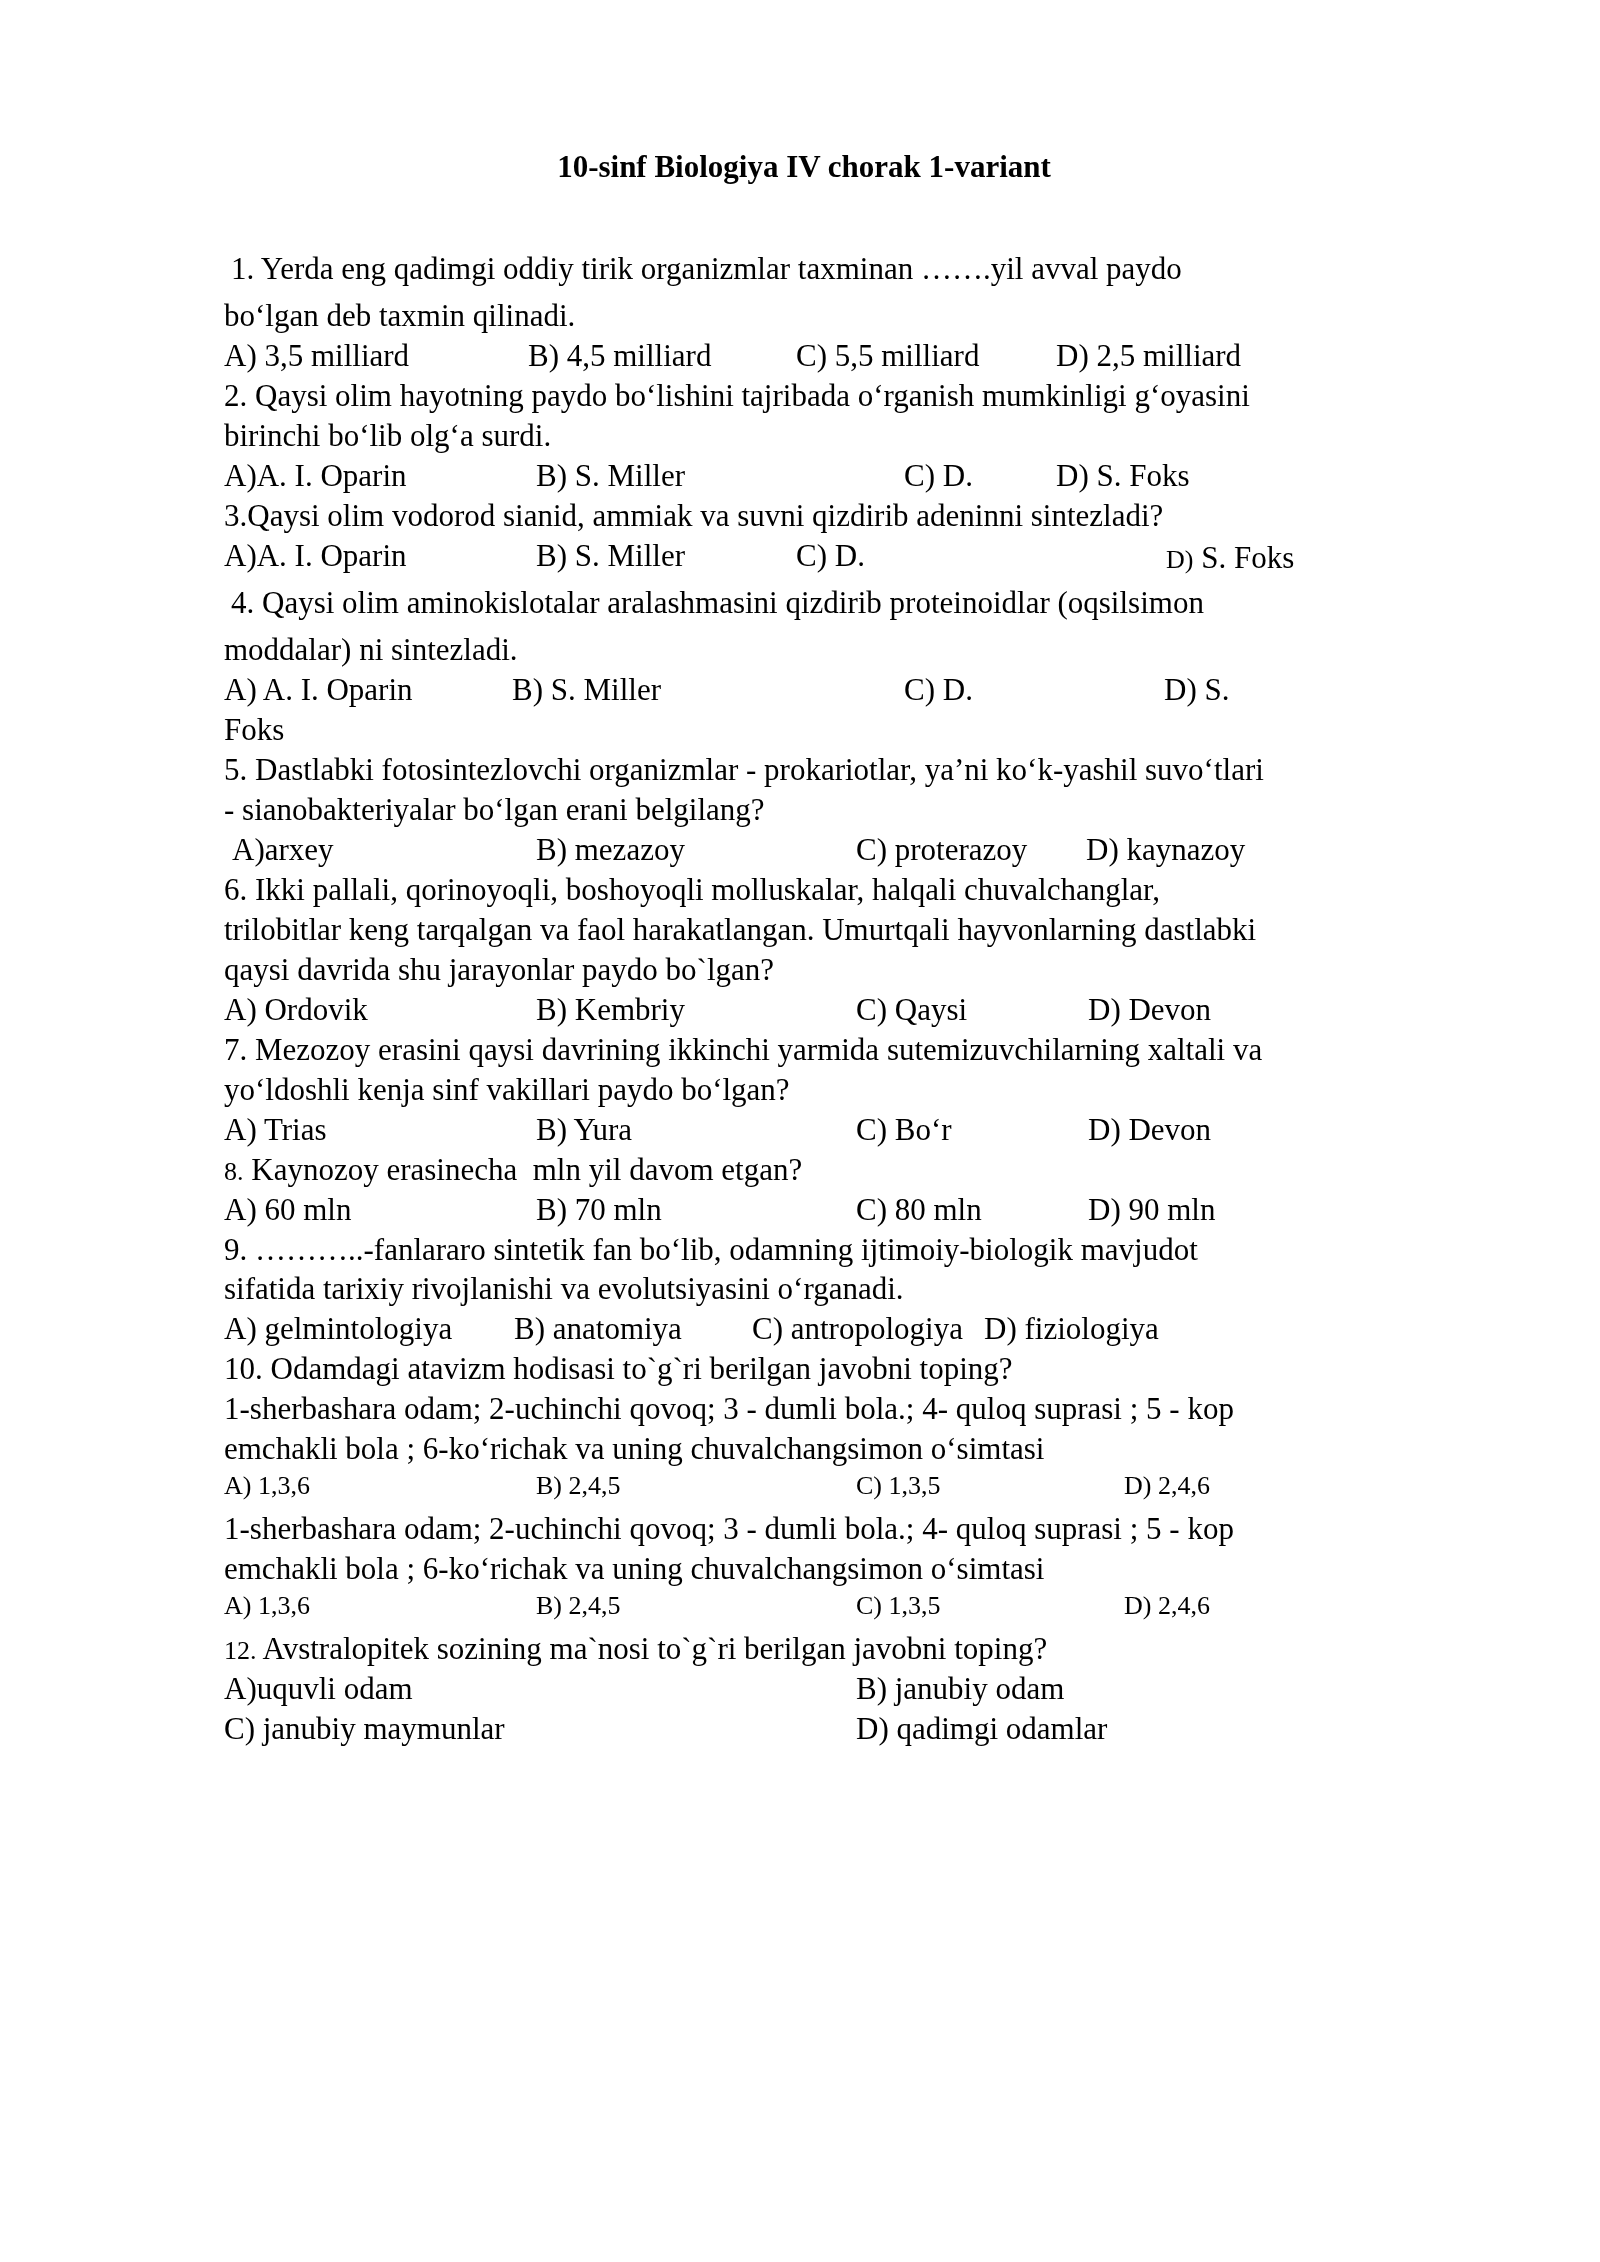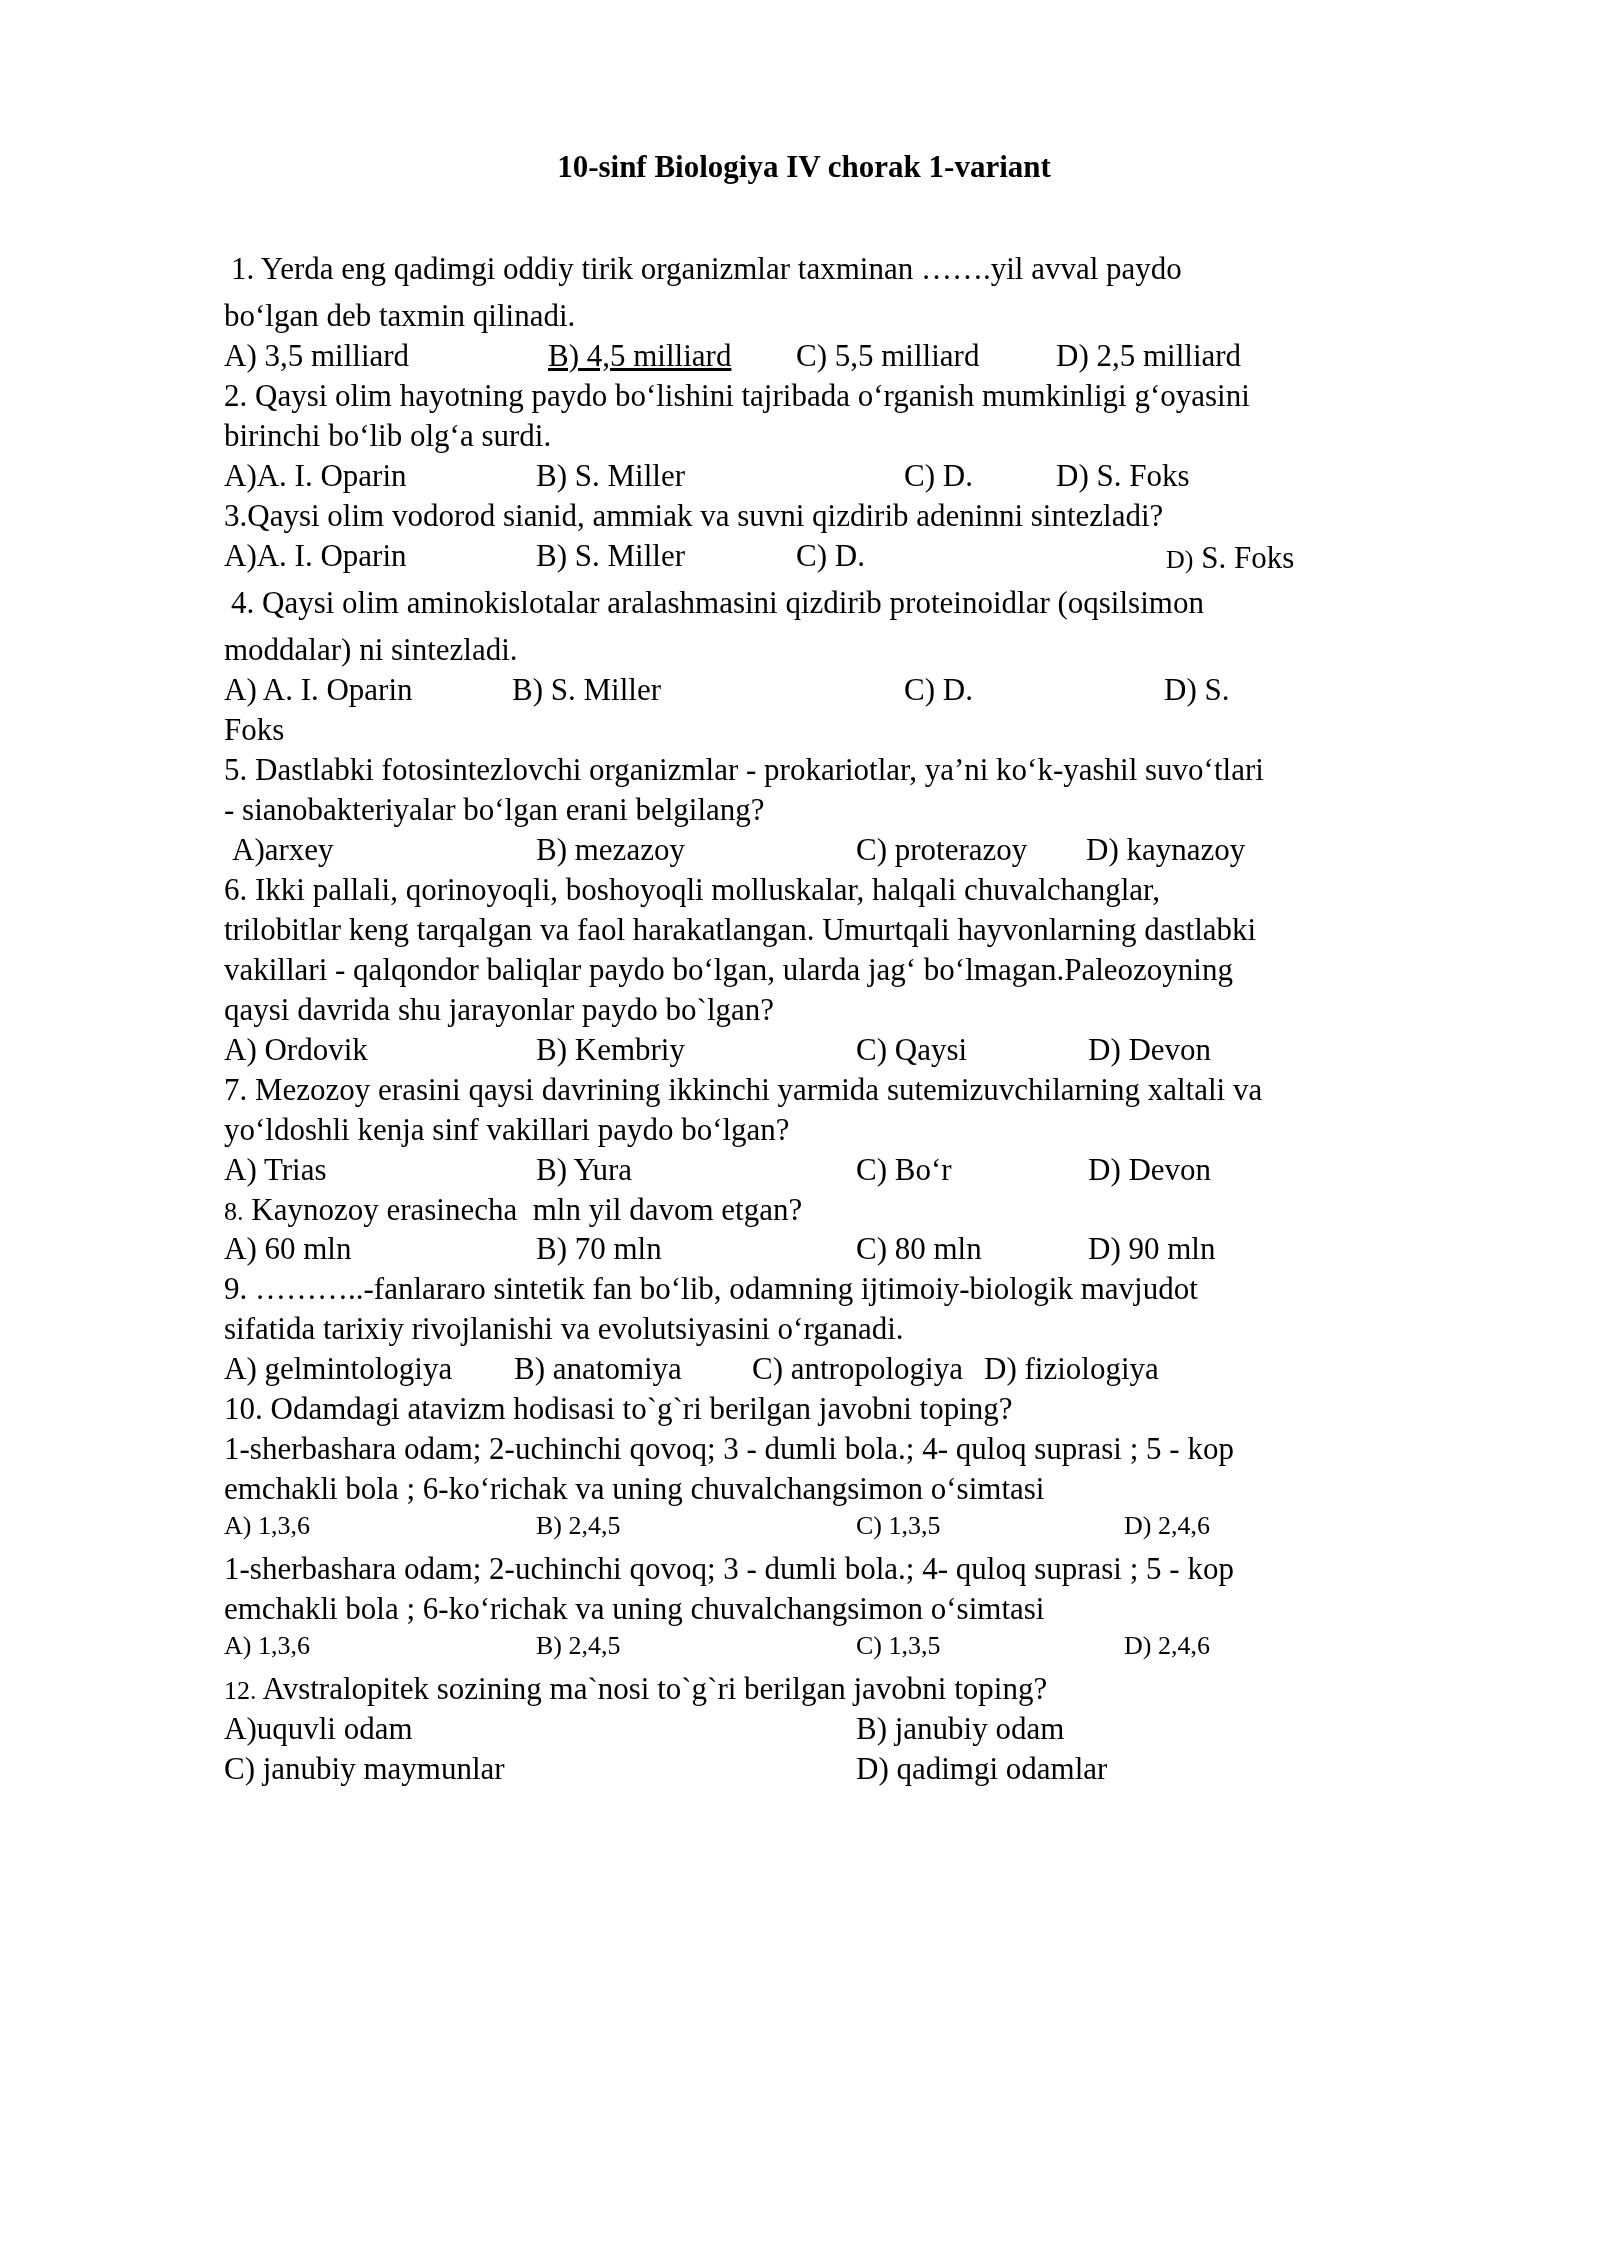--- a/index.html
+++ b/index.html
@@ -78,21 +78,21 @@
 <div class="page">
   <div class="content">
 
     <h1 class="doc-title">10-sinf Biologiya IV chorak 1-variant</h1>
 
     <div>
       <p class="just">1.  Yerda  eng  qadimgi  oddiy  tirik  organizmlar  taxminan  …….yil  avval  paydo</p>
       <p class="line">bo‘lgan deb taxmin qilinadi.</p>
       <div class="opts">
         <span class="opt" style="left:0px;">A) 3,5 milliard</span>
-        <span class="opt" style="left:324px;text-decoration:underline;">B) 4,5 milliard</span>
+        <span class="opt" style="left:304px;">B) 4,5 milliard</span>
         <span class="opt" style="left:572px;">C) 5,5 milliard</span>
         <span class="opt" style="left:832px;">D) 2,5 milliard</span>
       </div>
     </div>
 
     <div>
       <p class="line">2. Qaysi olim hayotning paydo bo‘lishini tajribada o‘rganish mumkinligi g‘oyasini</p>
       <p class="line">birinchi bo‘lib olg‘a surdi.</p>
       <div class="opts">
         <span class="opt" style="left:0px;">A)A. I. Oparin</span>
@@ -131,21 +131,20 @@
         <span class="opt" style="left:0px;margin-left:8px;">A)arxey</span>
         <span class="opt" style="left:312px;">B) mezazoy</span>
         <span class="opt" style="left:632px;">C) proterazoy</span>
         <span class="opt" style="left:862px;">D) kaynazoy</span>
       </div>
     </div>
 
     <div>
       <p class="line">6. Ikki pallali, qorinoyoqli, boshoyoqli molluskalar, halqali chuvalchanglar,</p>
       <p class="line">trilobitlar keng tarqalgan va faol harakatlangan. Umurtqali hayvonlarning dastlabki</p>
-      <p class="line">vakillari - qalqondor baliqlar paydo bo‘lgan, ularda jag‘ bo‘lmagan.Paleozoyning</p>
       <p class="line">qaysi davrida shu jarayonlar paydo bo`lgan?</p>
       <div class="opts">
         <span class="opt" style="left:0px;">A) Ordovik</span>
         <span class="opt" style="left:312px;">B) Kembriy</span>
         <span class="opt" style="left:632px;">C) Qaysi</span>
         <span class="opt" style="left:864px;">D) Devon</span>
       </div>
     </div>
 
     <div>

